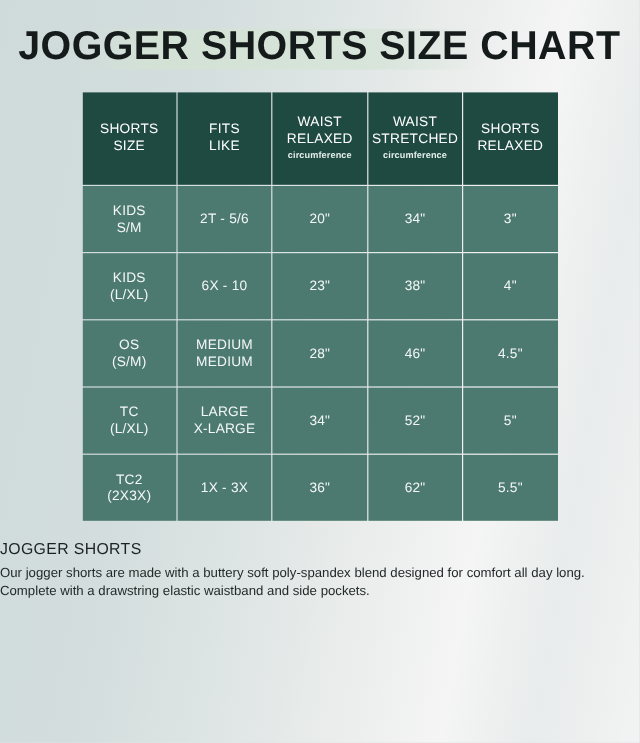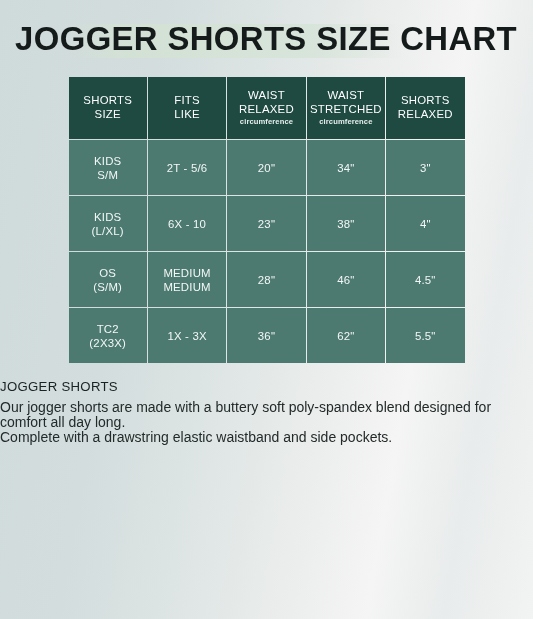--- a/index.html
+++ b/index.html
@@ -66,21 +66,21 @@
     background: #4d7a70;
     color: #ffffff;
     text-align: center;
     vertical-align: middle;
     padding: 0;
     font-weight: normal;
     border: 0;
   }
   .size-table thead th {
     background: #1f4a41;
-    height: 62px;
+    height: 77px;
     font-size: 11.4px;
     line-height: 13.6px;
     letter-spacing: 0.25px;
   }
   .size-table tbody td {
     height: 55px;
     font-size: 11.4px;
     line-height: 14px;
     letter-spacing: 0.2px;
     color: #f3f7f6;
@@ -107,21 +107,21 @@
     text-align: left;
   }
   .footer-title {
     font-size: 13.2px;
     line-height: 18px;
     letter-spacing: 0.3px;
     color: #1b2222;
   }
   .footer-desc {
     margin-top: 4px;
-    font-size: 14px;
+    font-size: 11px;
     line-height: 15px;
     color: #232a2a;
   }
   .footer-desc span {
     display: block;
   }
 </style>
 </head>
 <body>
 
@@ -190,20 +190,33 @@
           <span class="cell-line">OS</span>
           <span class="cell-line">(S/M)</span>
         </td>
         <td>
           <span class="cell-line">MEDIUM</span>
           <span class="cell-line">MEDIUM</span>
         </td>
         <td>28"</td>
         <td>46"</td>
         <td>4.5"</td>
+      </tr>
+      <tr>
+        <td>
+          <span class="cell-line">TC</span>
+          <span class="cell-line">(L/XL)</span>
+        </td>
+        <td>
+          <span class="cell-line">LARGE</span>
+          <span class="cell-line">X-LARGE</span>
+        </td>
+        <td>34"</td>
+        <td>52"</td>
+        <td>5"</td>
       </tr>
       <tr>
         <td>
           <span class="cell-line">TC2</span>
           <span class="cell-line">(2X3X)</span>
         </td>
         <td>
           <span class="cell-line">1X - 3X</span>
           <span class="cell-line"></span>
         </td>

